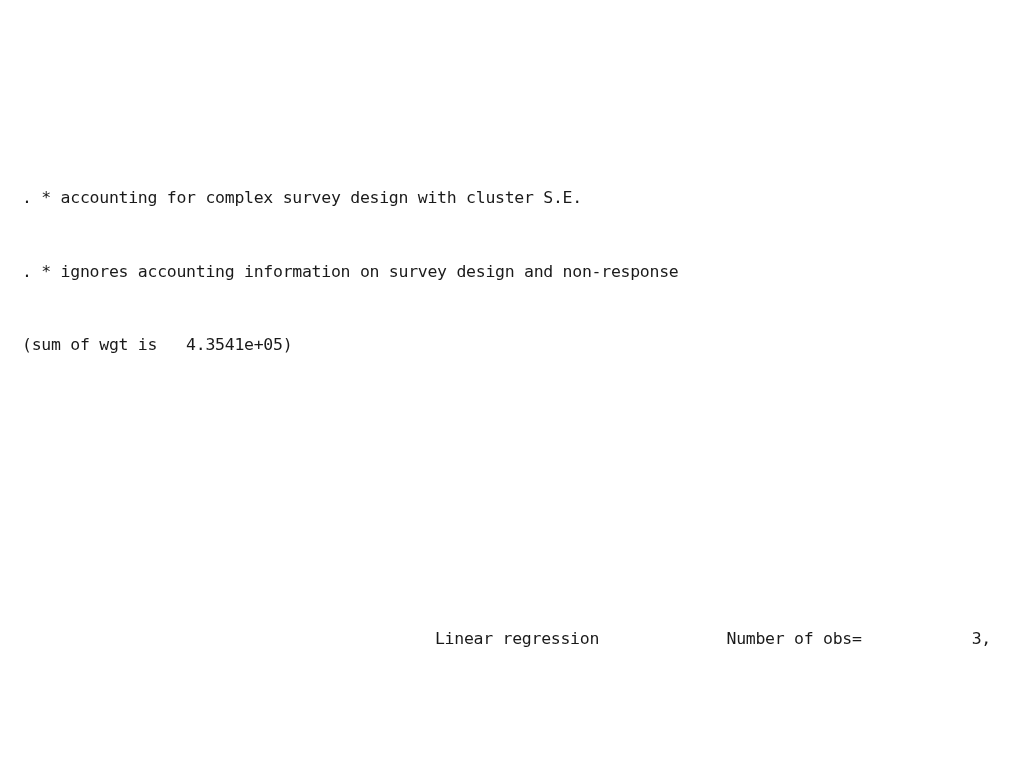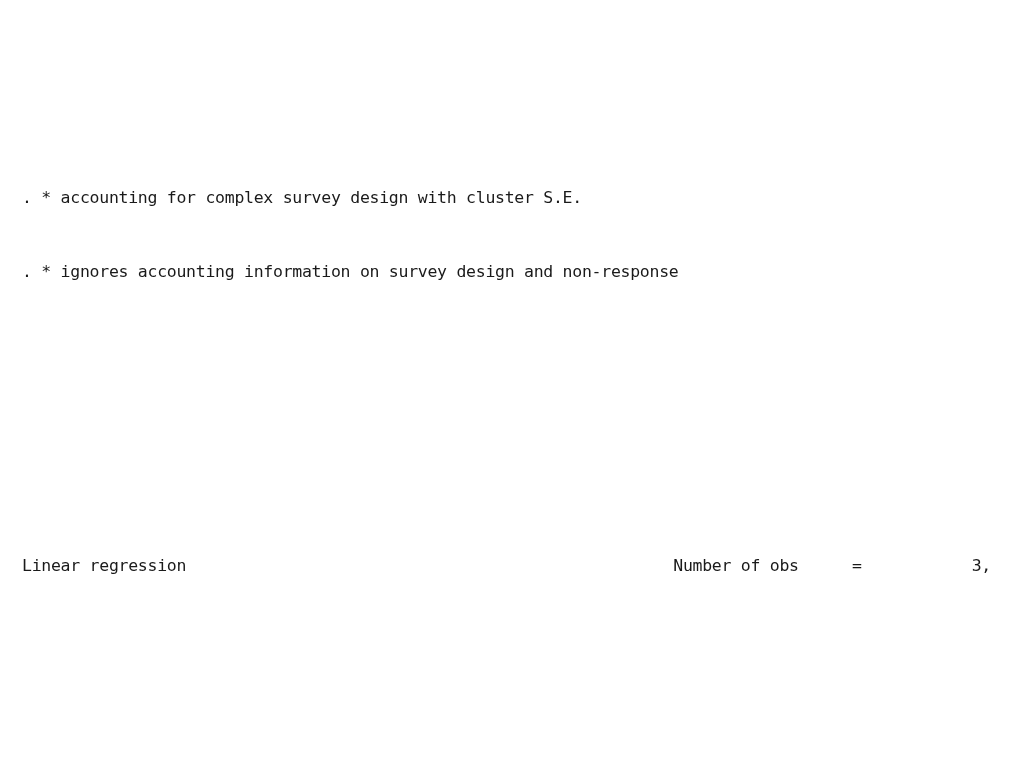--- a/index.html
+++ b/index.html
@@ -44,40 +44,41 @@
   
   .hdr-block {
     position: relative;
     white-space: pre;
   }
 
   .hdr-row {
     white-space: pre;
     height: 24.5px;
     line-height: 24.5px;
+    text-align: center;
   }
 
   .stats {
     position: absolute;
     left: 598px;
     top: 0;
     white-space: pre;
   }
 
   .stat-row {
     height: 24.5px;
     line-height: 24.5px;
     white-space: pre;
     display: block;
   }
 
   .stat-label {
     display: inline-block;
     width: 232px;
-    text-align: center;
+    text-align: right;
   }
 
   .stat-eq {
     display: inline-block;
     width: 76px;
     text-align: left;
   }
 
   .stat-val {
     display: inline-block;
@@ -88,20 +89,21 @@
 </head>
 <body>
 
 <div id="screen">
 
   <div class="console">
 
     
     <div class="line">. * accounting for complex survey design with cluster S.E.</div>
     <div class="line">. * ignores accounting information on survey design and non-response</div>
+    <div class="line">(sum of wgt is   4.3541e+05)</div>
 
     <div class="blank"></div>
 
     
     <div class="hdr-block">
 
       <div class="hdr-row">Linear regression</div>
       
       
       

